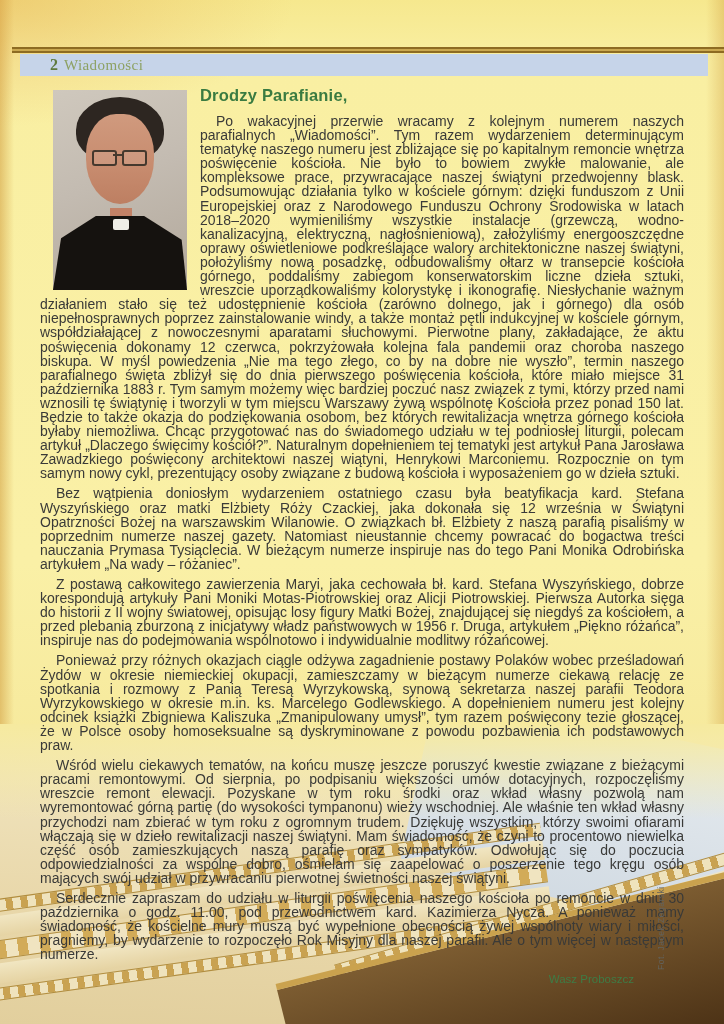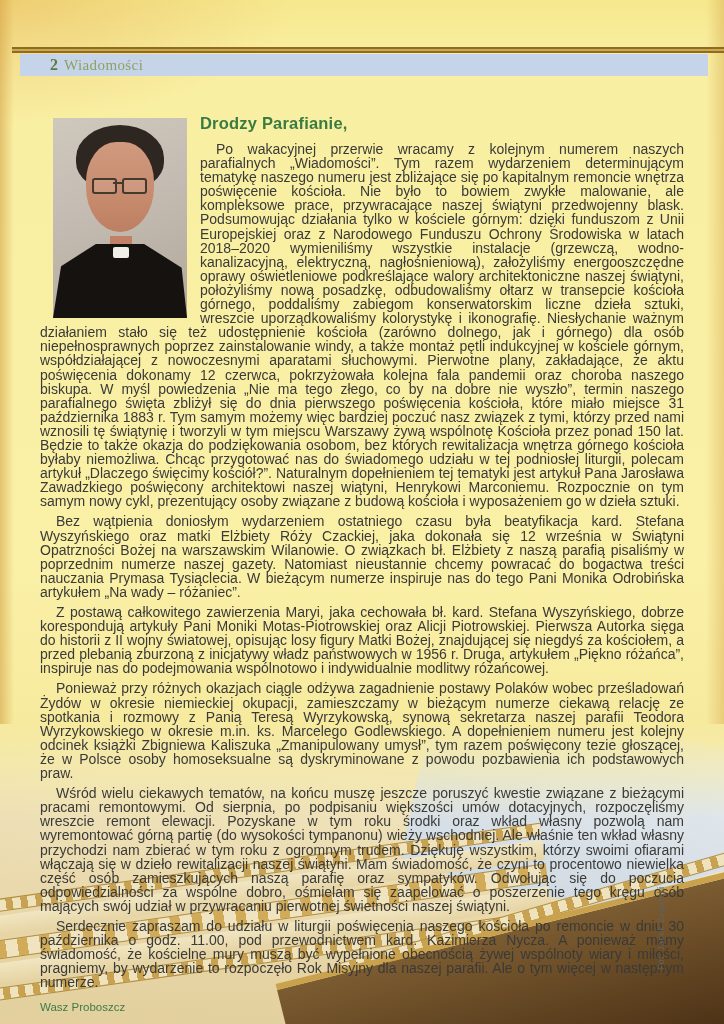--- a/index.html
+++ b/index.html
@@ -21,33 +21,33 @@
   .header-band{
     position:absolute;left:20px;right:16px;top:54px;height:22px;
     background:#c6d4e9;line-height:22px;
     font-family:"Liberation Serif", serif;
   }
   .page-num{color:#5e7a3e;font-weight:bold;font-size:16px;margin-left:30px;}
   .section-title{color:#8da163;font-size:15px;margin-left:6px;letter-spacing:.4px;}
 
   
   .content{
-    position:absolute;left:40px;top:112px;width:644px;z-index:3;
+    position:absolute;left:40px;top:84px;width:644px;z-index:3;
     color:#3a3a38;
   }
   .salutation{
     font-size:16.5px;font-weight:bold;color:#3a7b41;
     margin:2px 0 9px 0;letter-spacing:.2px;
   }
   .content p{
     font-size:14px;line-height:14.1px;text-align:justify;
     text-indent:16px;margin:0 0 6px 0;
   }
   .signature{
-    color:#3e7c46;font-size:11.5px;
+    color:#3e7c46;font-size:11.5px;text-align:right;
     padding-right:50px;margin-top:12px;
   }
 
   
   .priest-photo{
     float:left;width:134px;height:200px;margin:6px 13px 6px 13px;
     position:relative;overflow:hidden;
     background:linear-gradient(160deg,#cfc8bd 0%,#c3bbb1 45%,#b2a89b 100%);
   }
   .pp-hair{position:absolute;top:7px;left:23px;width:88px;height:66px;border-radius:50% 50% 44% 44%;background:#2d2621;}

